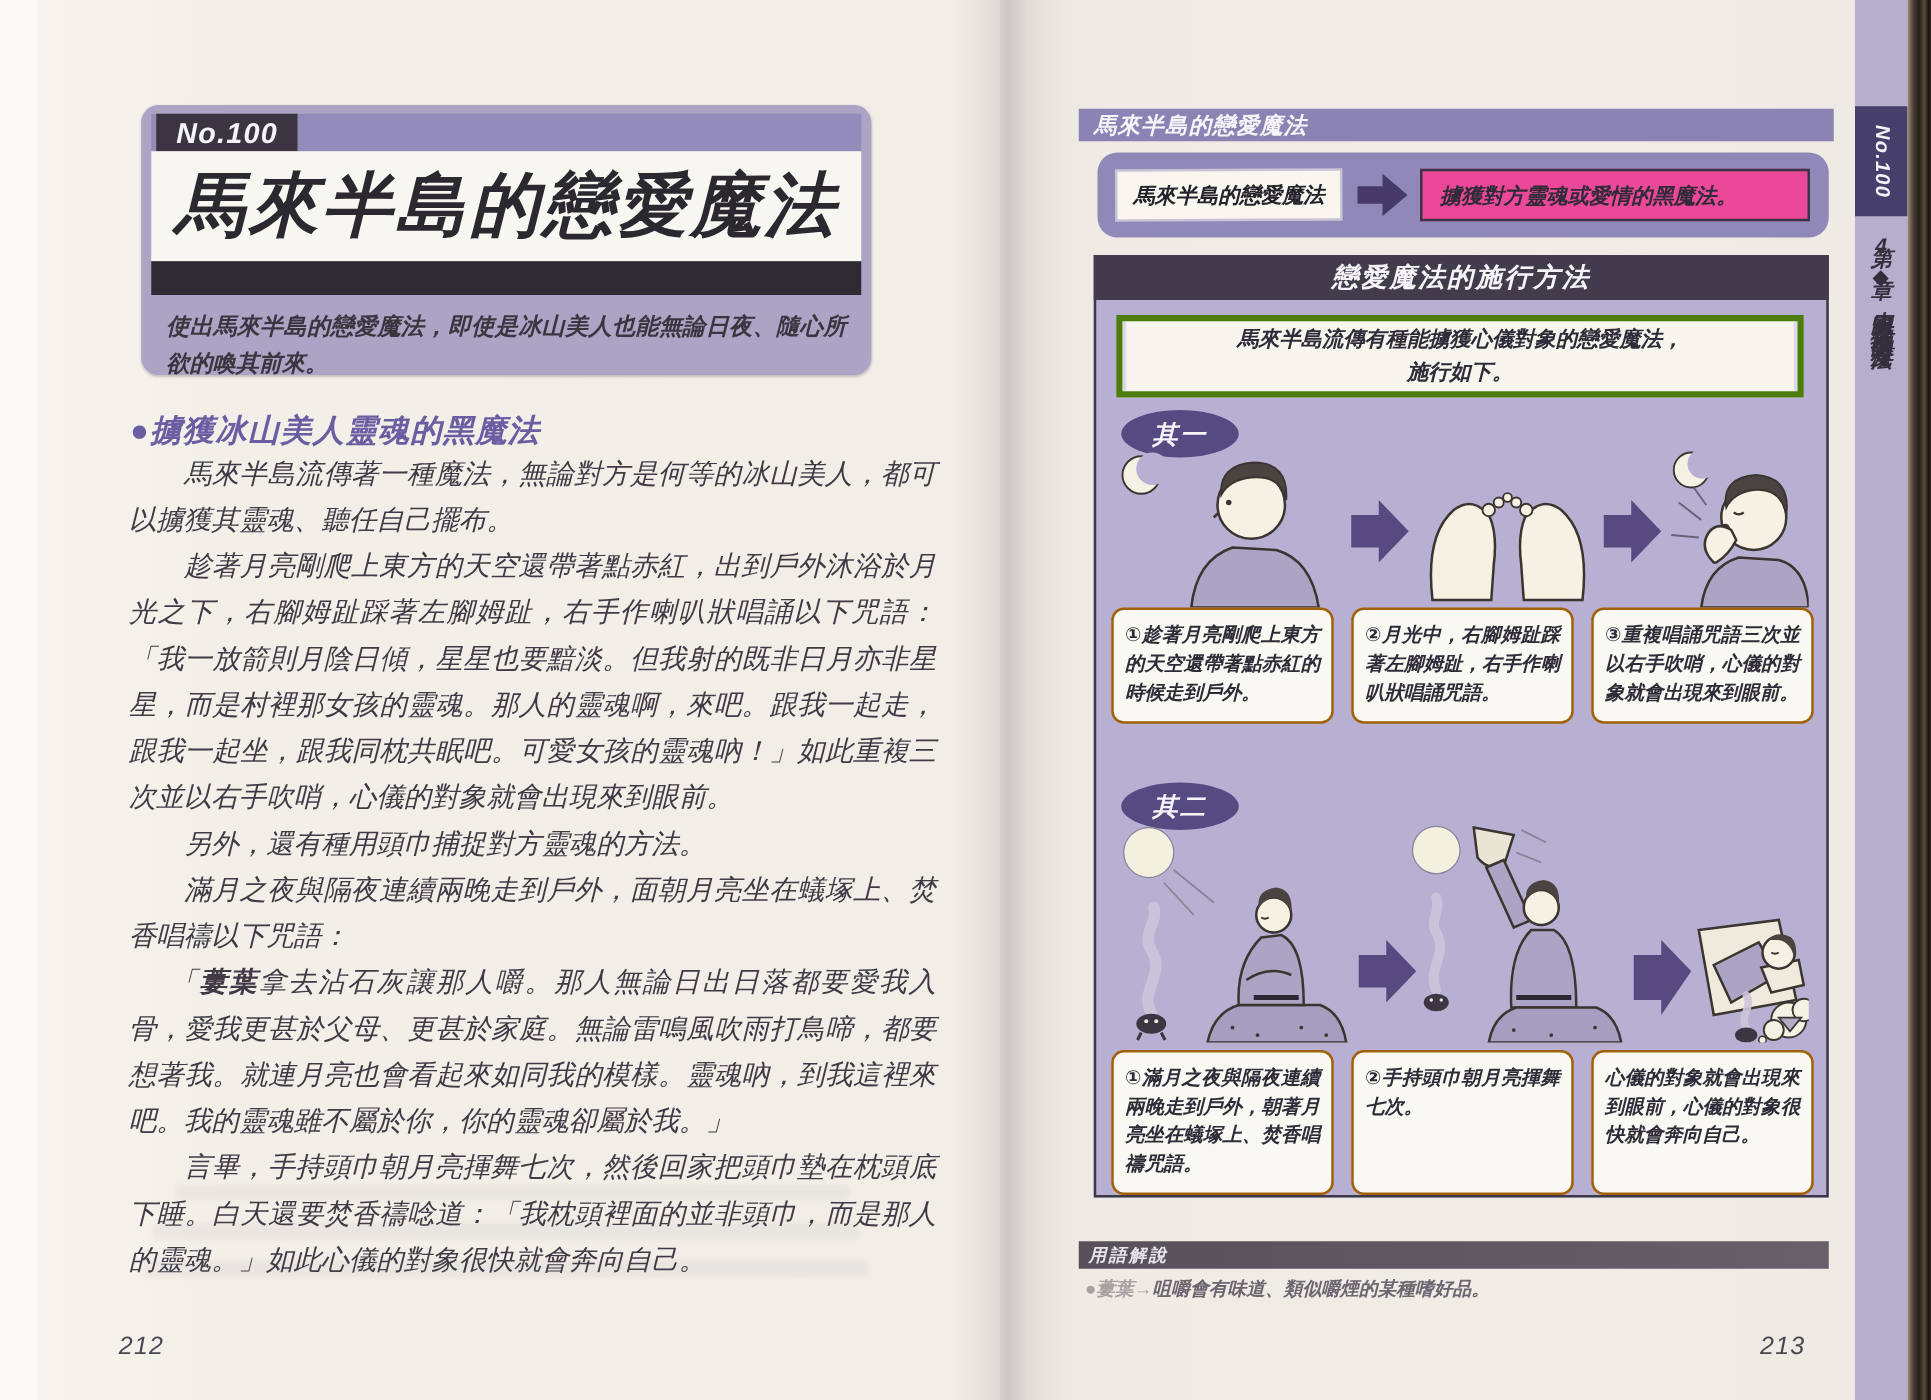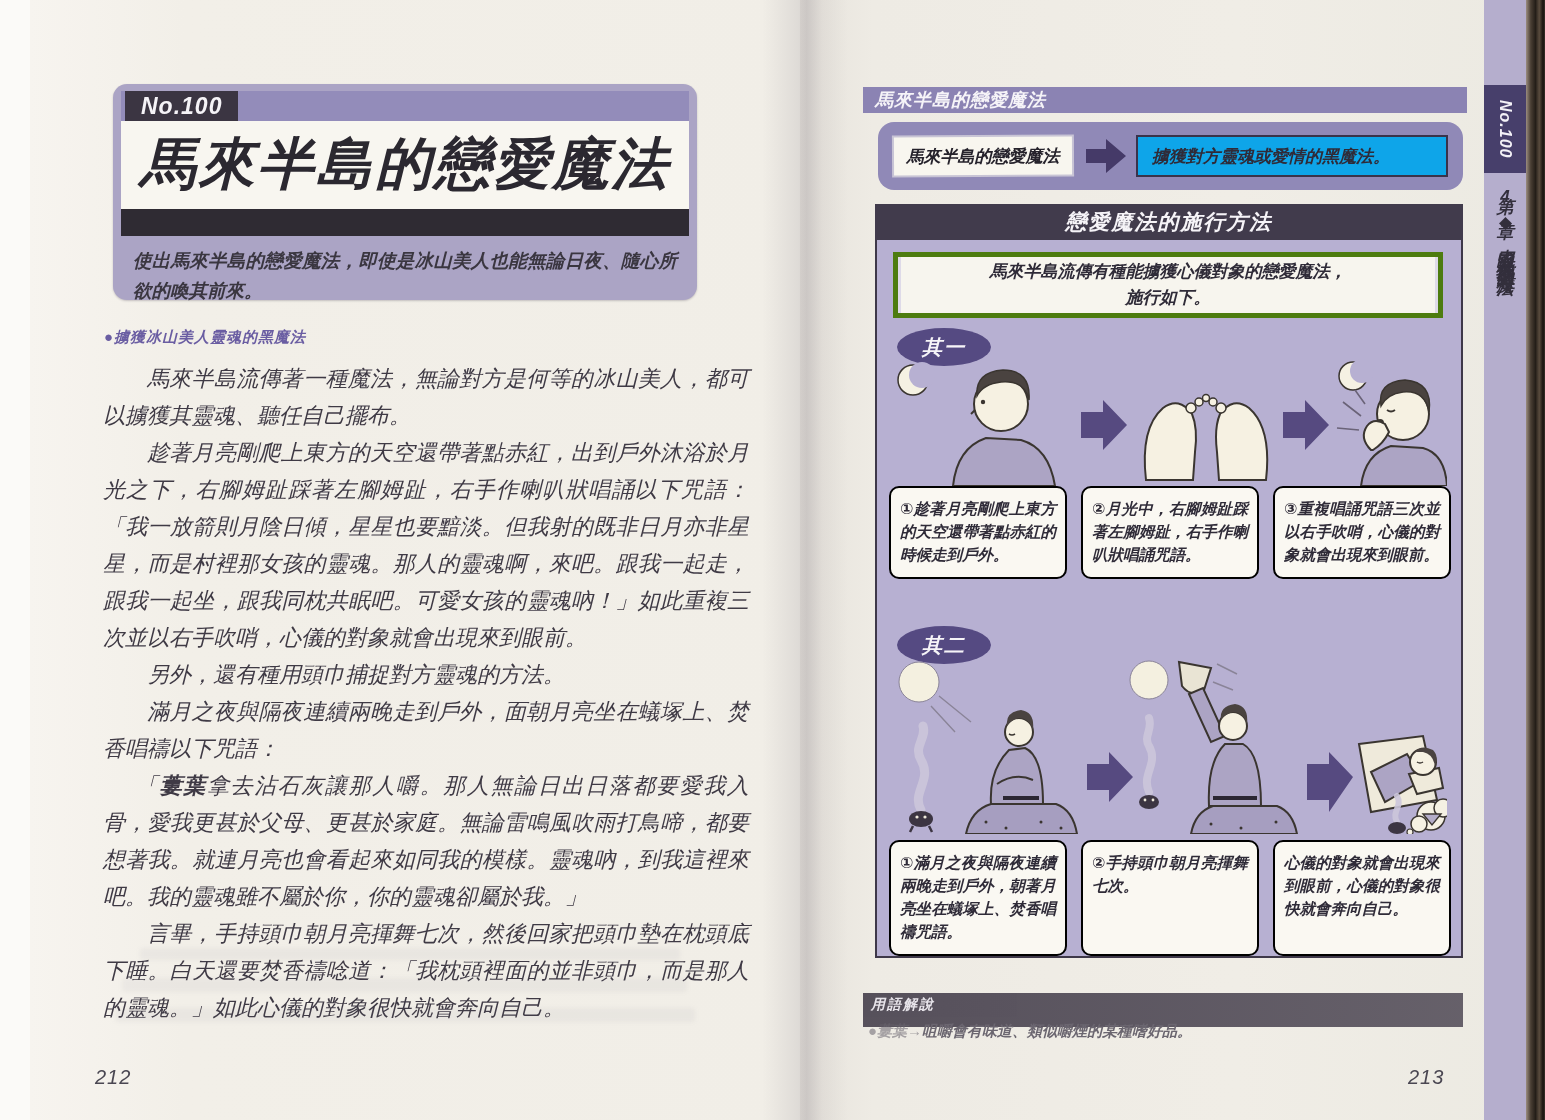--- a/index.html
+++ b/index.html
@@ -21,21 +21,21 @@
   .hdr-badge{position:absolute;left:4px;top:0;height:30px;line-height:30px;padding:0 16px;
     background:#3b3542;color:#f5f3f7;font-weight:bold;font-size:23px;letter-spacing:1px;}
   .hdr-white{position:absolute;left:8px;top:37px;right:8px;height:88px;background:#f8f6f0;
     display:flex;align-items:center;justify-content:center;}
   .hdr-title{font-size:56px;font-weight:900;color:#2b2830;letter-spacing:3px;white-space:nowrap;}
   .hdr-darkbar{position:absolute;left:8px;top:125px;right:8px;height:27px;background:#2f2b33;}
   .hdr-intro{position:absolute;left:8px;top:152px;right:8px;bottom:6px;padding:10px 12px;
     font-size:18.5px;font-weight:600;color:#3a3640;line-height:1.6;text-align:justify;}
 
   
-  .section-heading{position:absolute;left:104px;top:328px;font-size:15px;font-weight:bold;
+  .section-heading{position:absolute;left:104px;top:328px;font-size:25px;font-weight:bold;
     color:#6a5da2;letter-spacing:1px;}
   .body-text{position:absolute;left:103px;top:360px;width:646px;
     font-family:"Liberation Serif","DejaVu Serif",serif;font-size:22px;line-height:37px;
     color:#3f3a45;text-align:justify;}
   .body-text p{margin:0;text-indent:2em;}
   .body-text p.quote{text-indent:1.5em;}
   .body-text .bold-term{font-weight:bold;}
   .bleed{position:absolute;background:rgba(110,100,125,.06);filter:blur(2px);border-radius:3px;}
 
   .pagenum{position:absolute;font-size:20px;color:#4a4752;letter-spacing:1px;}
@@ -43,43 +43,43 @@
   
   .run-hdr{position:absolute;left:863px;top:87px;width:604px;height:26px;background:#8b83b3;
     color:#f6f4f8;font-size:18px;font-weight:bold;line-height:26px;padding-left:12px;
     box-sizing:border-box;letter-spacing:1px;}
   .summary-box{position:absolute;left:878px;top:122px;width:585px;height:68px;
     background:#9089b7;border-radius:16px;}
   .summary-term{position:absolute;left:16px;top:15px;width:178px;height:38px;background:#f8f6ef;
     display:flex;align-items:center;justify-content:center;font-size:17px;font-weight:bold;
     color:#25222b;box-shadow:0 0 0 2px rgba(246,244,238,.55);transform:rotate(-.3deg);}
   .summary-arrow{position:absolute;left:206px;top:14px;width:44px;height:40px;}
-  .summary-def{position:absolute;left:258px;top:13px;width:312px;height:42px;background:#0ea5e9;
+  .summary-def{position:absolute;left:258px;top:13px;width:312px;height:42px;background:#ec4899;
     border:2px solid #39334b;box-sizing:border-box;display:flex;align-items:center;
     padding-left:14px;font-size:17px;color:#2f2b38;font-weight:600;}
 
   .panel{position:absolute;left:875px;top:204px;width:588px;height:754px;
     background:#b7b0d2;border:2px solid #3e3849;box-sizing:border-box;}
   .panel-title{position:absolute;left:-2px;top:-2px;width:588px;height:36px;background:#413b4c;
     color:#f6f4f8;font-size:21px;font-weight:bold;letter-spacing:2px;
     display:flex;align-items:center;justify-content:center;}
   .scroll-box{position:absolute;left:16px;top:46px;width:550px;height:66px;background:#f7f5ee;
     border:5px solid #4d7c0f;box-sizing:border-box;display:flex;flex-direction:column;
     align-items:center;justify-content:center;font-size:17px;font-weight:600;color:#2f2b38;
     line-height:1.55;box-shadow:inset 3px 0 0 #dedae8,inset -3px 0 0 #dedae8;}
   .method-badge{position:absolute;width:94px;height:38px;background:#554a82;border-radius:50%;
     color:#f6f4f8;font-size:20px;font-weight:bold;display:flex;align-items:center;
     justify-content:center;letter-spacing:2px;}
   .illu{position:absolute;left:14px;width:556px;}
   .steps-row{position:absolute;left:12px;width:562px;display:flex;gap:14px;}
-  .step-box{width:194px;background:#faf8f2;border:2px solid #000000;border-radius:10px;
+  .step-box{width:194px;background:#faf8f2;border:2px solid #a16207;border-radius:10px;
     box-sizing:border-box;padding:10px 9px;font-size:15.5px;line-height:1.48;color:#2f2b38;
     font-weight:600;text-align:justify;}
 
-  .gloss-bar{position:absolute;left:863px;top:993px;width:600px;height:34px;
+  .gloss-bar{position:absolute;left:863px;top:993px;width:600px;height:22px;
     background:linear-gradient(90deg,#4a4450 0%,#524c58 55%,#5a545f 100%);
     color:#e8e5ec;font-size:14px;font-weight:bold;line-height:22px;padding-left:8px;
     box-sizing:border-box;letter-spacing:2px;opacity:.92;}
   .gloss-entry{position:absolute;left:868px;top:1022px;width:590px;font-size:15px;
     color:#6b6670;font-weight:600;}
   .gloss-entry .head{opacity:.55;}
 
   
   .side-strip{position:absolute;left:1484px;top:0;width:42px;height:1120px;background:#b5aecd;}
   .side-badge{position:absolute;left:1484px;top:85px;width:42px;height:88px;background:#473f6b;

